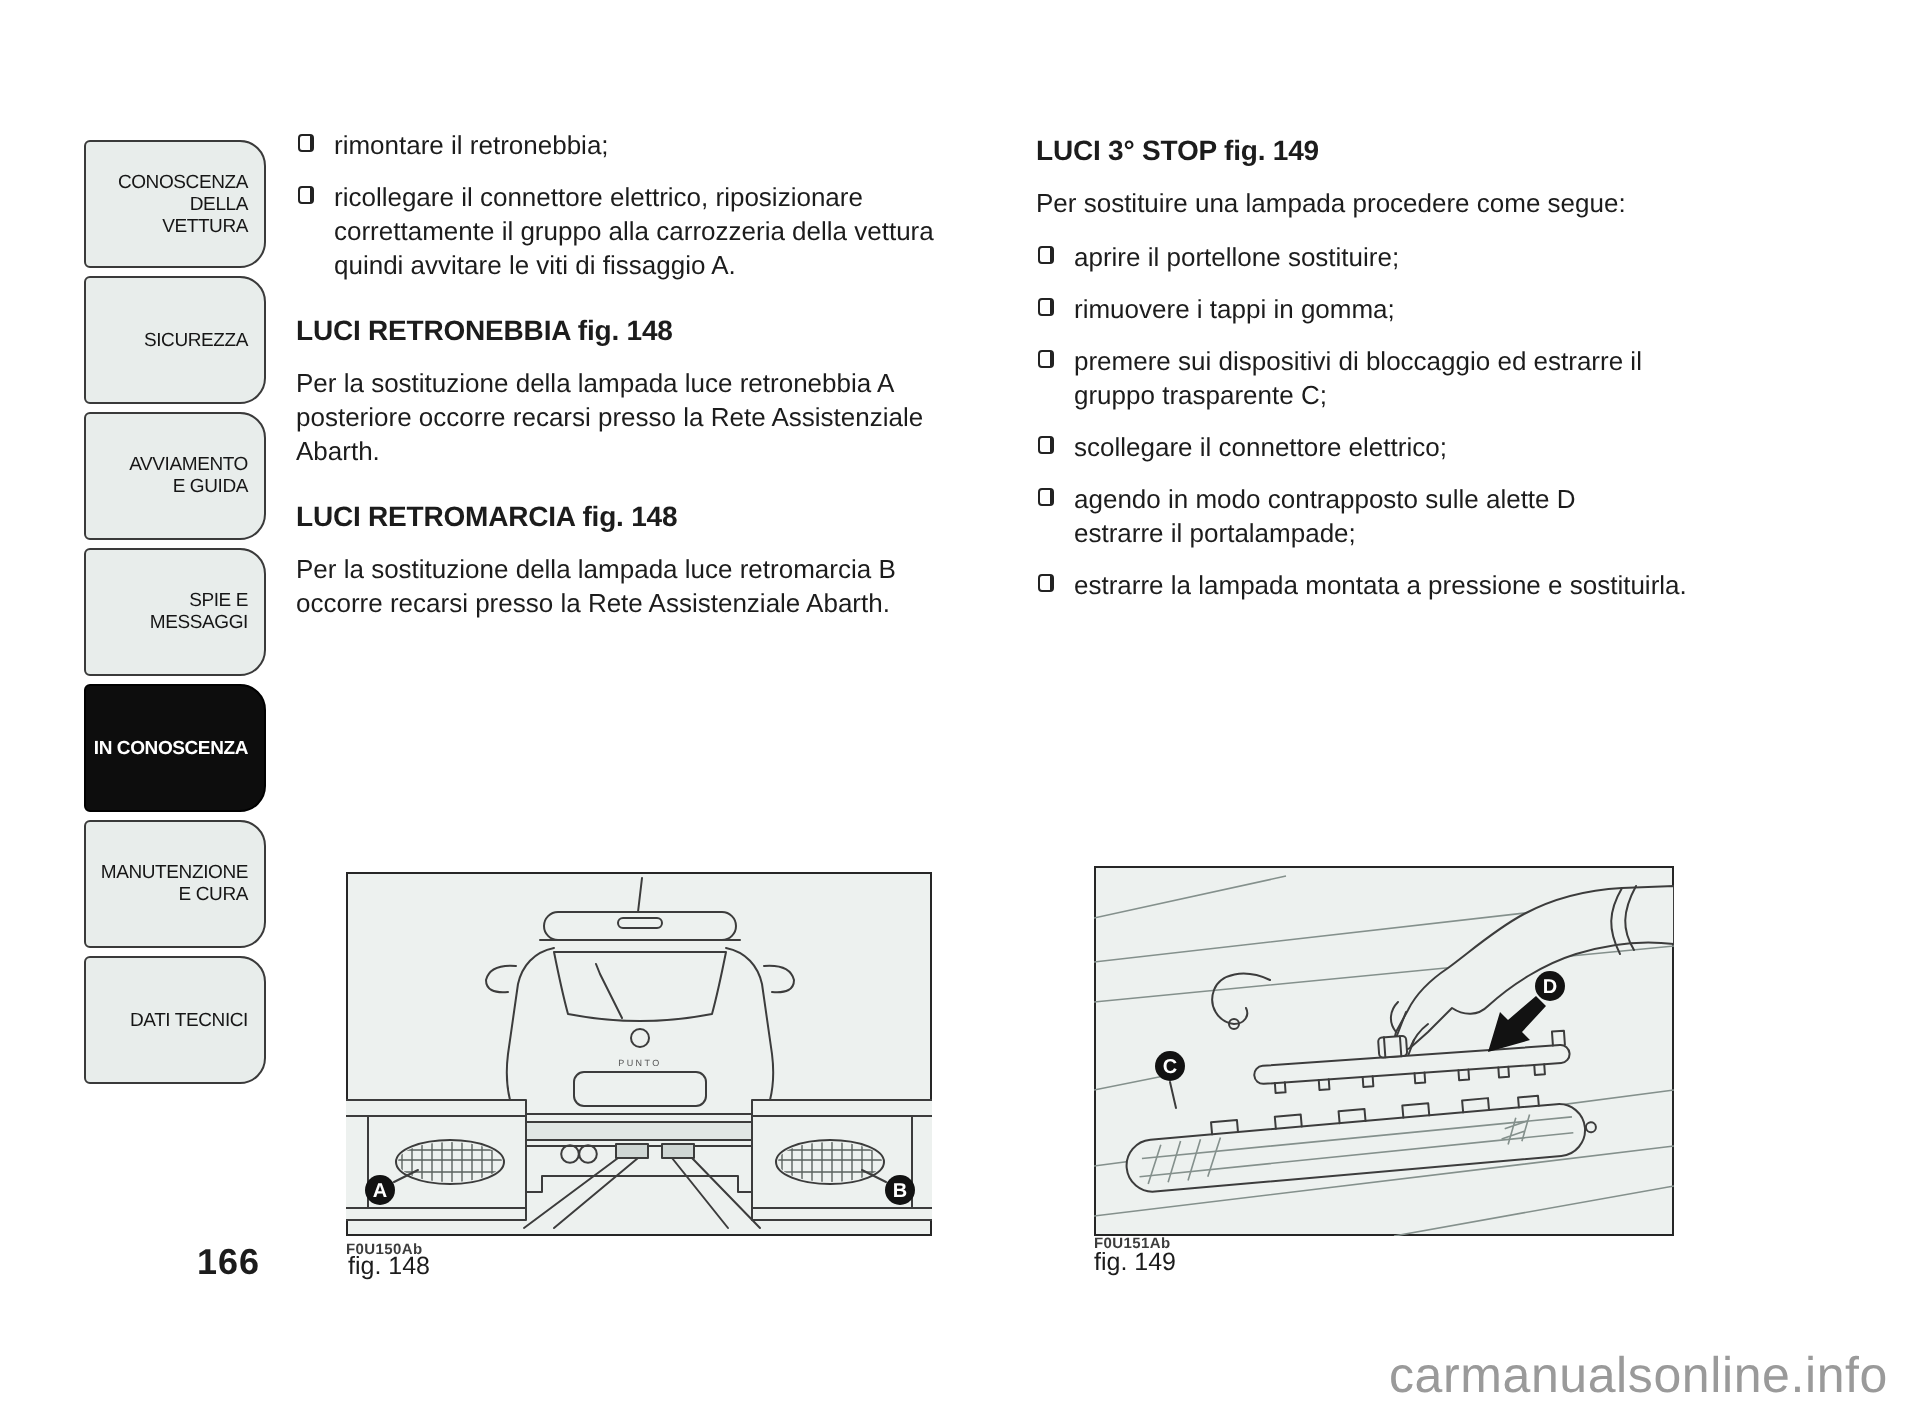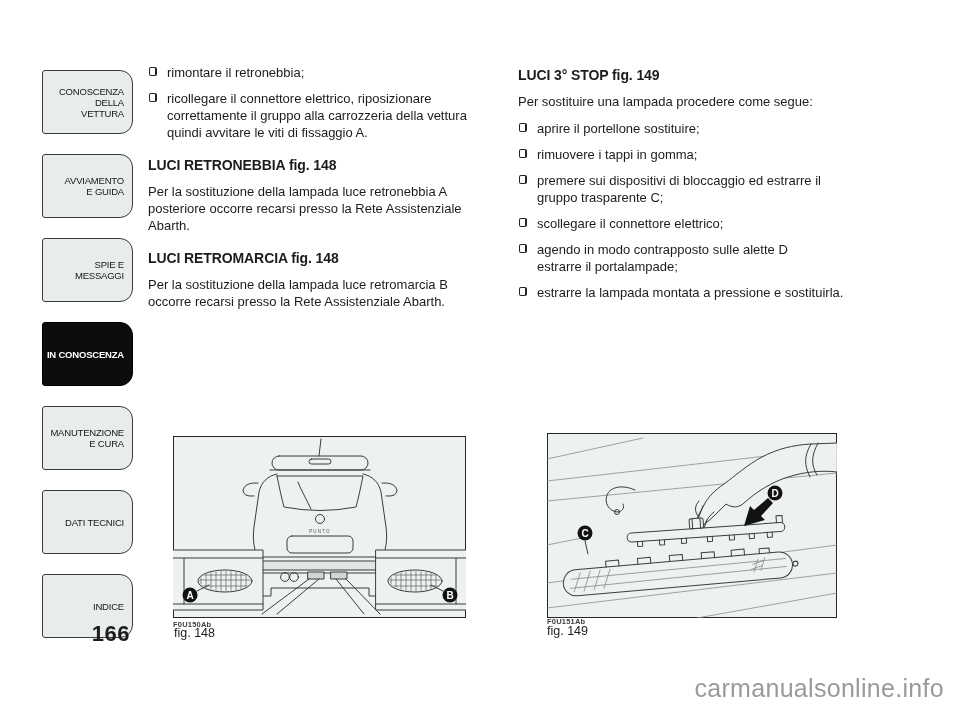--- a/index.html
+++ b/index.html
@@ -13,37 +13,37 @@
     background:var(--page-bg);
     font-family:"Liberation Sans",sans-serif;
     color:var(--body-text);
     position:relative;overflow:hidden;
   }
   .page{position:absolute;inset:0}
 
   
   .sidebar{position:absolute;left:42px;top:70px;width:91px}
   .tab{
-    height:64px;margin-bottom:20px;
+    height:64px;margin-bottom:4px;
     background:var(--tab-bg);
     border:1px solid var(--tab-border);
     border-radius:3px 13px 13px 3px;
     display:flex;align-items:center;justify-content:flex-end;
     padding-right:8px;text-align:right;
     font-size:9.5px;line-height:11px;letter-spacing:-0.2px;
     color:var(--tab-text);white-space:pre-line;
   }
   .tab.active{
     background:var(--active-tab-bg);color:var(--active-tab-text);
     font-weight:bold;border-color:#000;
   }
 
   .page-number{
     position:absolute;left:42px;top:621px;width:88px;text-align:right;
-    font-size:22px;font-weight:bold;letter-spacing:0.5px;
+    font-size:18px;font-weight:bold;letter-spacing:0.5px;
   }
 
   
   .col{position:absolute;font-size:13px;line-height:17px}
   .col-left{left:148px;top:64px;width:352px}
   .col-right{left:518px;top:64px;width:420px}
   .col p{margin:0 0 10px;white-space:pre-line}
   .col h2{font-size:14px;font-weight:bold;margin:16px 0 9px;letter-spacing:-0.1px}
   .col h2.first{margin-top:3px}
   ul.bullets{list-style:none;margin:0 0 10px}
@@ -87,29 +87,29 @@
 </style>
 </head>
 <body>
 
 <div class="page">
 
   <nav class="sidebar">
     <div class="tab">CONOSCENZA
 DELLA
 VETTURA</div>
+    <div class="tab">SICUREZZA</div>
     <div class="tab">AVVIAMENTO
 E GUIDA</div>
     <div class="tab">SPIE E
 MESSAGGI</div>
     <div class="tab active">IN CONOSCENZA</div>
     <div class="tab">MANUTENZIONE
 E CURA</div>
     <div class="tab">DATI TECNICI</div>
-    <div class="tab">INDICE</div>
   </nav>
 
   <div class="page-number">166</div>
 
   <section class="col col-left">
     <ul class="bullets">
       <li>
         <span class="chk"></span>
         <span class="btxt">rimontare il retronebbia;</span>
       </li>

